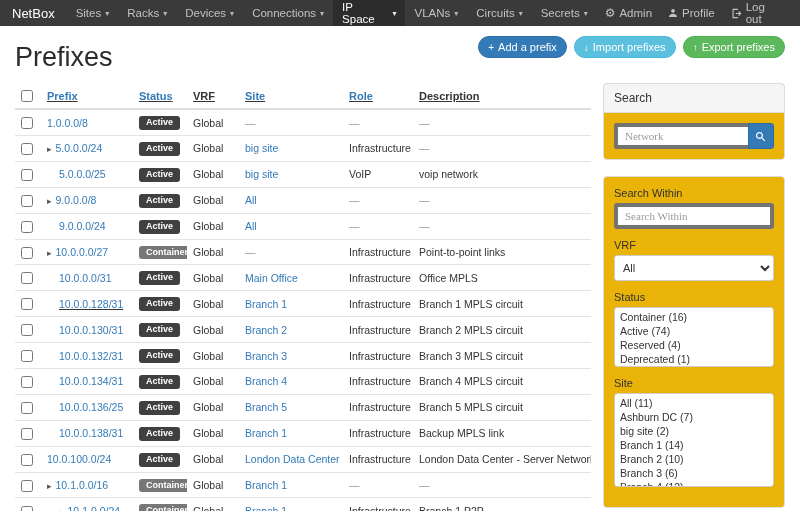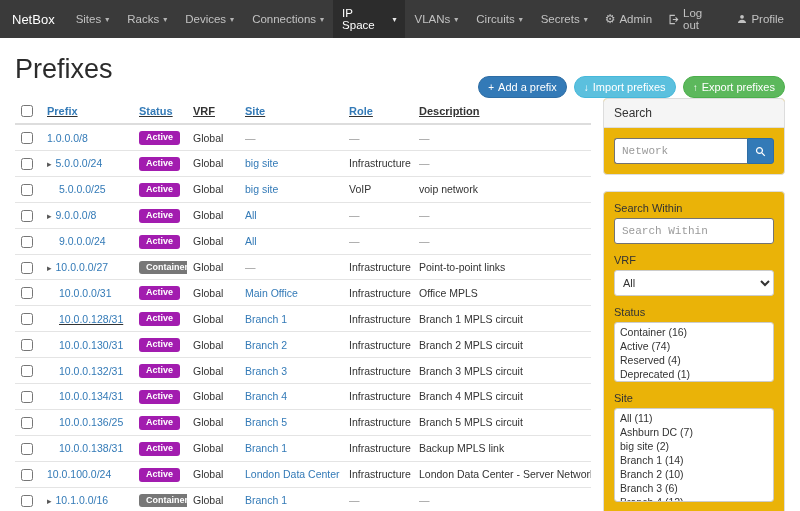--- a/index.html
+++ b/index.html
@@ -5,36 +5,36 @@
   * { box-sizing: border-box; margin: 0; padding: 0; }
   html, body {
     width: 800px; height: 511px; overflow: hidden;
     background: #fff; color: #333;
     font-family: "Liberation Sans", "DejaVu Sans", sans-serif;
     font-size: 11px;
   }
   a { color: #337ab7; text-decoration: none; cursor: pointer; }
 
   
-  .navbar { height: 38px; background: #3a3a3a; display: flex; align-items: stretch; padding: 0 8px; }
+  .navbar { height: 26px; background: #3a3a3a; display: flex; align-items: stretch; padding: 0 8px; }
   .brand { color: #fff; font-size: 13px; display: flex; align-items: center; padding: 0 12px 0 4px; cursor: pointer; }
   .nav-left { display: flex; align-items: stretch; }
   .nav-item { color: #c2c2c2; font-size: 11.5px; display: flex; align-items: center; padding: 0 9px; cursor: pointer; }
   .nav-item.active { background: #2c2c2c; color: #fff; }
   .nav-caret { font-size: 8px; margin-left: 4px; opacity: .9; }
   .nav-right { margin-left: auto; display: flex; align-items: stretch; }
   .nav-util { color: #c2c2c2; font-size: 11.5px; display: flex; align-items: center; padding: 0 8px; cursor: pointer; }
   .nav-util .uicon { margin-right: 4px; display: inline-flex; align-items: center; font-size: 12px; line-height: 1; }
 
   
   .content { padding: 6px 15px 0 15px; }
   .page-head { display: flex; justify-content: space-between; align-items: flex-start; }
   h1.page-title { font-size: 27px; font-weight: 400; margin: 10px 0 10px 0; color: #2b2b2b; }
   .toolbar { margin-top: 4px; white-space: nowrap; }
-  .btn { display: inline-block; font-size: 11px; color: #fff; padding: 4px 9px; border-radius: 11px; cursor: pointer; margin-left: 4px; border: 1px solid transparent; margin-top: 28px; }
+  .btn { display: inline-block; font-size: 11px; color: #fff; padding: 4px 9px; border-radius: 11px; cursor: pointer; margin-left: 4px; border: 1px solid transparent; }
   .btn .bicon { margin-right: 4px; font-size: 10px; }
   .btn-primary { background: #337ab7; border-color: #2e6da4; }
   .btn-info { background: #5bc0de; border-color: #46b8da; }
   .btn-success { background: #5cb85c; border-color: #4cae4c; }
 
   .cols { display: flex; gap: 12px; align-items: flex-start; }
   .main { flex: 1; min-width: 0; }
   .sidebar { width: 182px; flex: 0 0 182px; }
 
   
@@ -44,32 +44,32 @@
   table.obj tr:first-child td { border-top: none; }
   th.c-check { width: 26px; } td.c-check { width: 26px; }
   th.c-prefix { width: 92px; }
   th.c-status { width: 54px; }
   th.c-vrf { width: 52px; }
   th.c-site { width: 104px; }
   th.c-role { width: 70px; }
   input[type="checkbox"] { width: 12px; height: 12px; margin: 0; vertical-align: middle; cursor: pointer; }
   .row-caret { color: #555; font-size: 9px; margin-right: 4px; cursor: pointer; }
   .label { display: inline-block; font-size: 9px; font-weight: bold; color: #fff; padding: 2px 7px; border-radius: 3px; line-height: 1.1; }
-  .label-active { background: #a21caf; }
+  .label-active { background: #404040; }
   .label-container { background: #777; }
   .dash { color: #999; }
   .plain { color: #333; }
 
   
   .panel { border: 1px solid #ddd; border-radius: 4px; margin-bottom: 16px; background: #eab308; }
   .panel-heading { background: #f5f5f5; border-bottom: 1px solid #ddd; border-radius: 3px 3px 0 0; padding: 7px 10px; font-size: 12px; color: #333; }
   .panel-body { padding: 10px; }
   .field { margin-bottom: 10px; }
   .field label { display: block; font-size: 11px; margin-bottom: 4px; color: #333; }
-  .txt { width: 100%; height: 26px; border: 1px solid #737373; border-radius: 3px; padding: 0 7px; font-size: 11px; font-family: Liberation Mono, monospace; color: #333; }
+  .txt { width: 100%; height: 26px; border: 4px solid #737373; border-radius: 3px; padding: 0 7px; font-size: 11px; font-family: Liberation Serif, serif; color: #333; }
   .txt::placeholder { color: #9a9a9a; }
   .input-group { display: flex; }
   .input-group .txt { border-radius: 3px 0 0 3px; border-right: none; }
   .search-btn { width: 32px; height: 26px; background: #337ab7; border: 1px solid #2e6da4; border-radius: 0 3px 3px 0; display: flex; align-items: center; justify-content: center; cursor: pointer; }
   select.single { width: 100%; height: 26px; border: 1px solid #ccc; border-radius: 3px; font-size: 11px; font-family: inherit; background: #fff; color: #333; padding: 0 4px; }
   select.multi { width: 100%; border: 1px solid #ccc; border-radius: 3px; font-size: 10.5px; font-family: inherit; background: #fff; color: #333; padding: 2px; overflow-y: scroll; }
   select.multi option { padding: 1px 3px; }
   #status-select { height: 60px; }
   #site-select { height: 94px; }
 </style>
@@ -112,35 +112,35 @@
         <span class="nav-caret">▾</span>
       </div>
     </div>
   <div class="nav-right">
     <div class="nav-util">
       <span class="uicon">⚙</span>
       <span>Admin</span>
     </div>
     <div class="nav-util">
       <span class="uicon">
+        <svg width="10" height="10" viewBox="0 0 16 16" fill="currentColor">
+            <circle cx="8" cy="4.5" r="3"></circle>
+            <path d="M1.5 14.5c0-3.5 2.9-5.5 6.5-5.5s6.5 2 6.5 5.5z"></path>
+          </svg>
+      </span>
+      <span>Profile</span>
+    </div>
+    <div class="nav-util">
+      <span class="uicon">
         <svg width="11" height="11" viewBox="0 0 16 16">
             <path d="M10 2H3v12h7" fill="none" stroke="currentColor" stroke-width="1.6"></path>
             <path d="M7 8h7m-3-3 3 3-3 3" fill="none" stroke="currentColor" stroke-width="1.6"></path>
           </svg>
       </span>
       <span>Log out</span>
-    </div>
-    <div class="nav-util">
-      <span class="uicon">
-        <svg width="10" height="10" viewBox="0 0 16 16" fill="currentColor">
-            <circle cx="8" cy="4.5" r="3"></circle>
-            <path d="M1.5 14.5c0-3.5 2.9-5.5 6.5-5.5s6.5 2 6.5 5.5z"></path>
-          </svg>
-      </span>
-      <span>Profile</span>
     </div>
   </div>
 </div>
 
 <div class="content">
   <div class="page-head">
     <h1 class="page-title">Prefixes</h1>
     <div class="toolbar">
       <span class="btn btn-primary"><span class="bicon">+</span><span>Add a prefix</span></span>
       <span class="btn btn-info"><span class="bicon">↓</span><span>Import prefixes</span></span>

